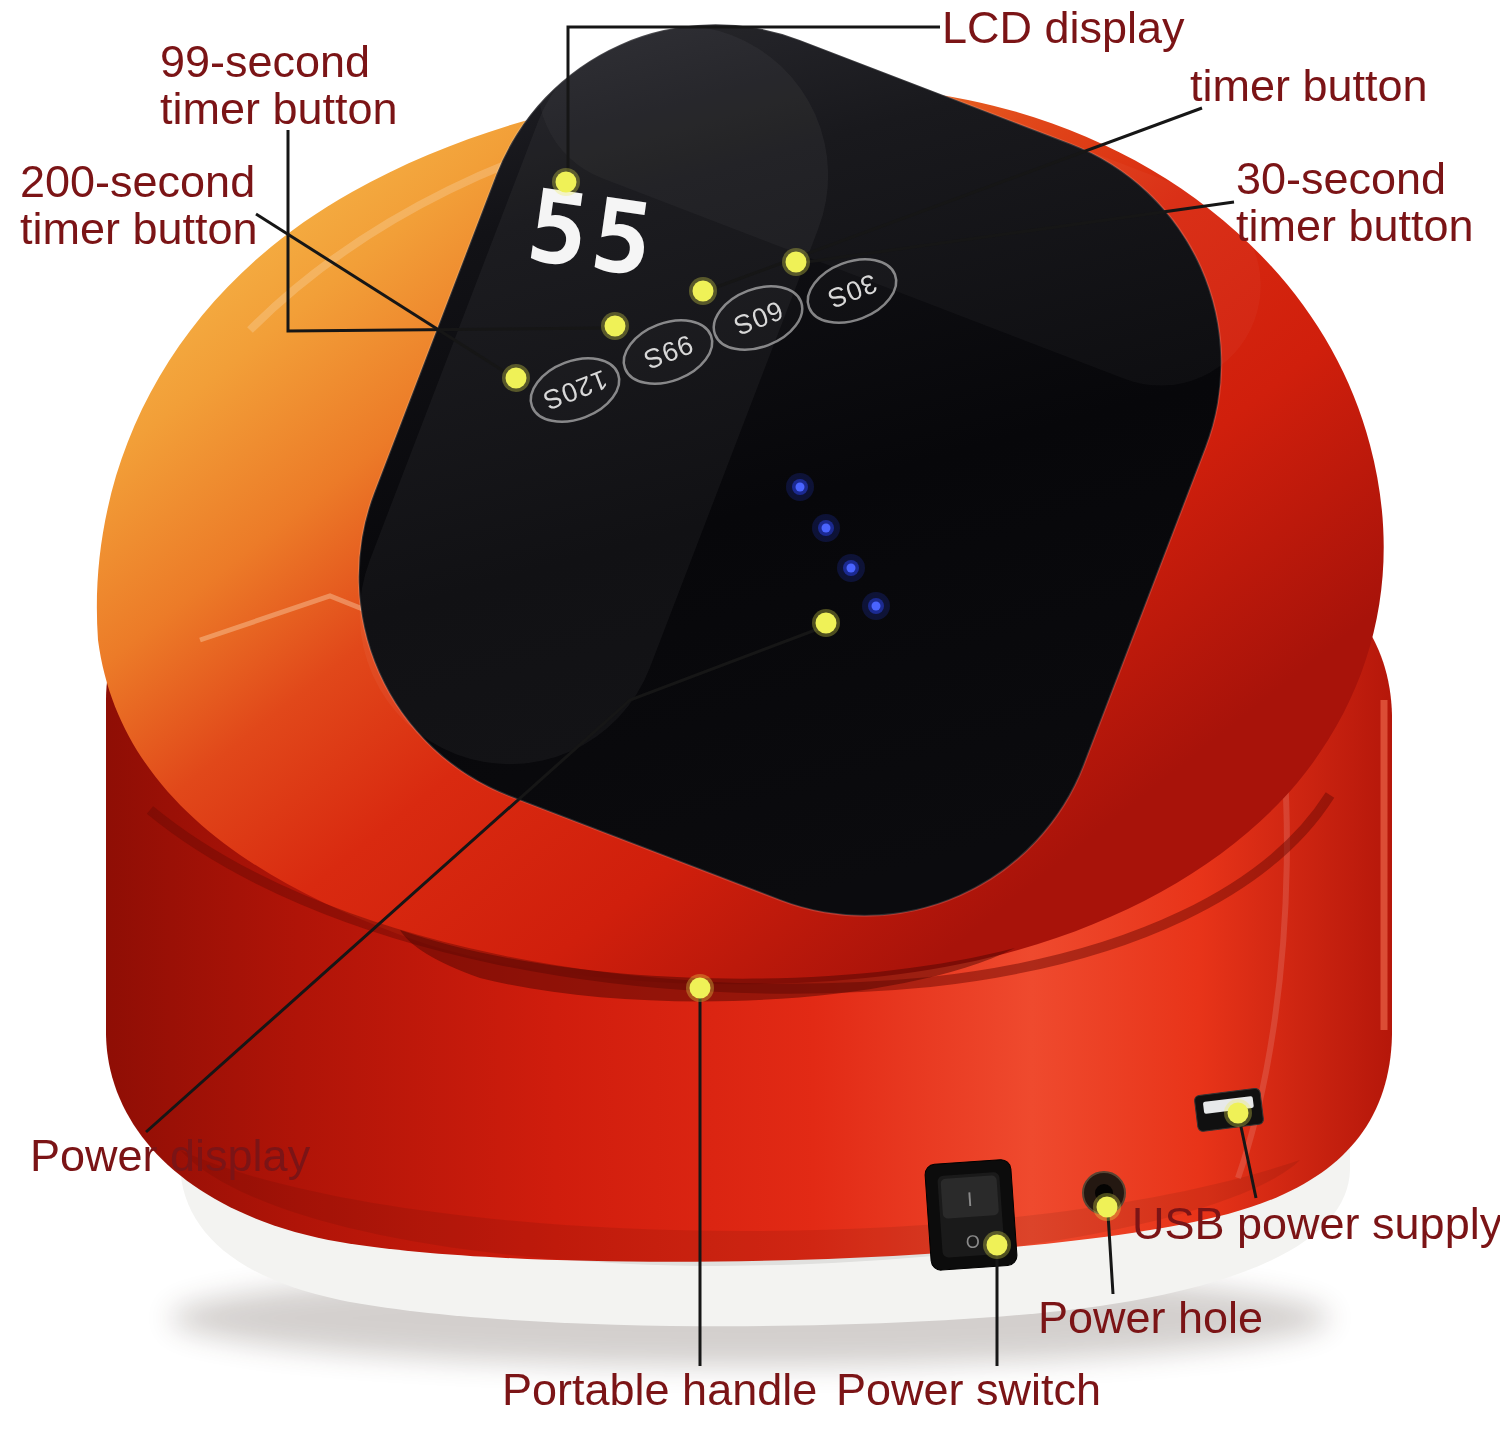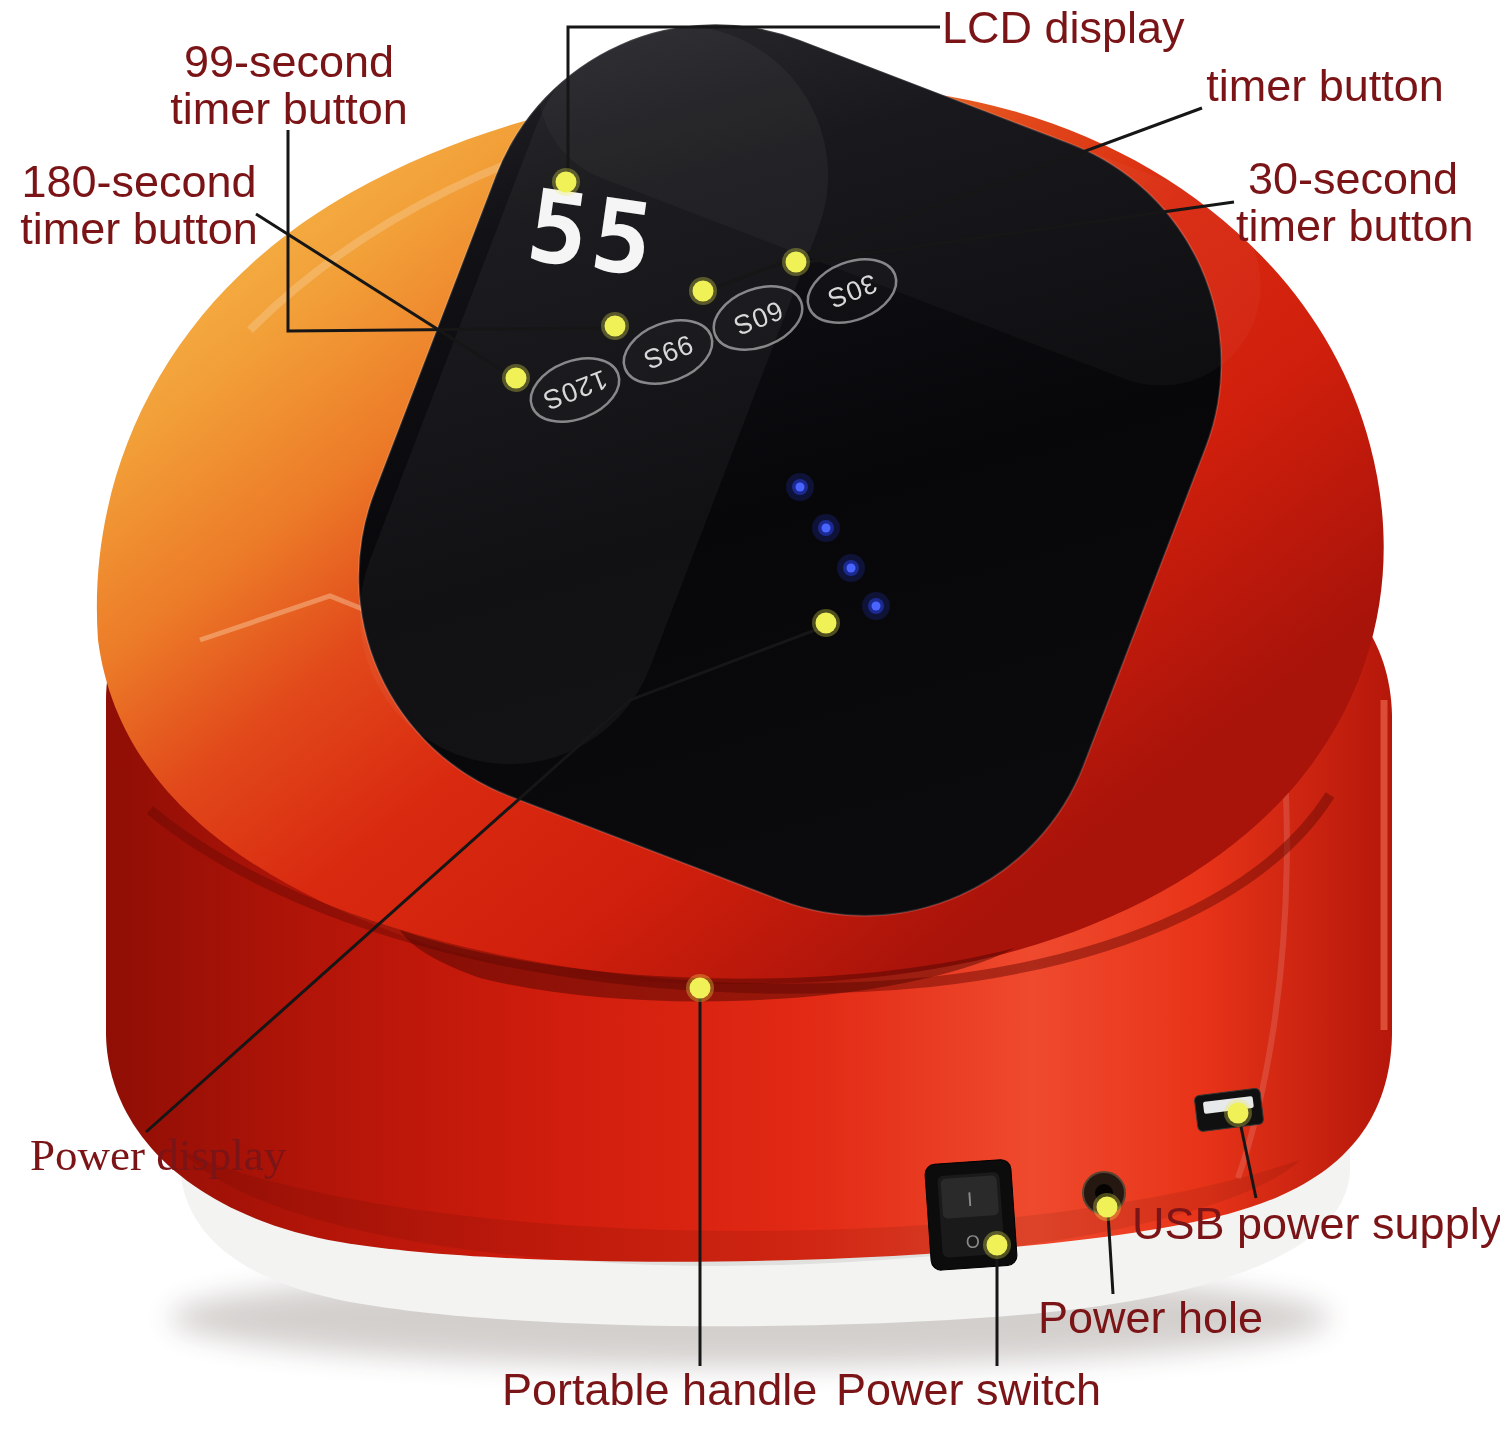--- a/index.html
+++ b/index.html
@@ -5,21 +5,21 @@
   html,body{margin:0;padding:0;background:#ffffff;}
   .stage{
     position:relative;width:1500px;height:1434px;overflow:hidden;
     background:#ffffff;font-family:"Liberation Sans",sans-serif;
   }
   .stage > svg{position:absolute;left:0;top:0;}
   .label{
     position:absolute;color:#7b1416;font-size:45px;line-height:1.05;
     white-space:nowrap;z-index:5;
   }
-  .label.center{text-align:center;white-space:normal;}
+  .label.center{white-space:normal;}
   .label div{white-space:nowrap;}
 </style>
 </head>
 <body>
 
 <div class="stage">
 
   <svg width="1500" height="1434" viewBox="0 0 1500 1434">
     <defs>
       <linearGradient id="gHood" x1="0%" y1="0%" x2="85%" y2="75%">
@@ -217,30 +217,30 @@
   <div class="label center" style="left:160px;top:38px;width:258px;">
     <div>99-second</div>
     <div>timer button</div>
   </div>
 
   <div class="label center" style="left:1190px;top:62px;width:270px;">
     <div>timer button</div>
   </div>
 
   <div class="label center" style="left:20px;top:158px;width:238px;">
-    <div>180-second</div>
+    <div>200-second</div>
     <div>timer button</div>
   </div>
 
   <div class="label center" style="left:1236px;top:155px;width:234px;">
     <div>30-second</div>
     <div>timer button</div>
   </div>
 
-  <div class="label" style="left:30px;top:1132px;font-family:Liberation Serif, serif;">Power display</div>
+  <div class="label" style="left:30px;top:1132px;">Power display</div>
 
   <div class="label" style="left:1132px;top:1200px;">USB power supply</div>
 
   <div class="label" style="left:1038px;top:1294px;">Power hole</div>
 
   <div class="label" style="left:502px;top:1366px;">Portable handle</div>
 
   <div class="label" style="left:836px;top:1366px;">Power switch</div>
 
 </div>

